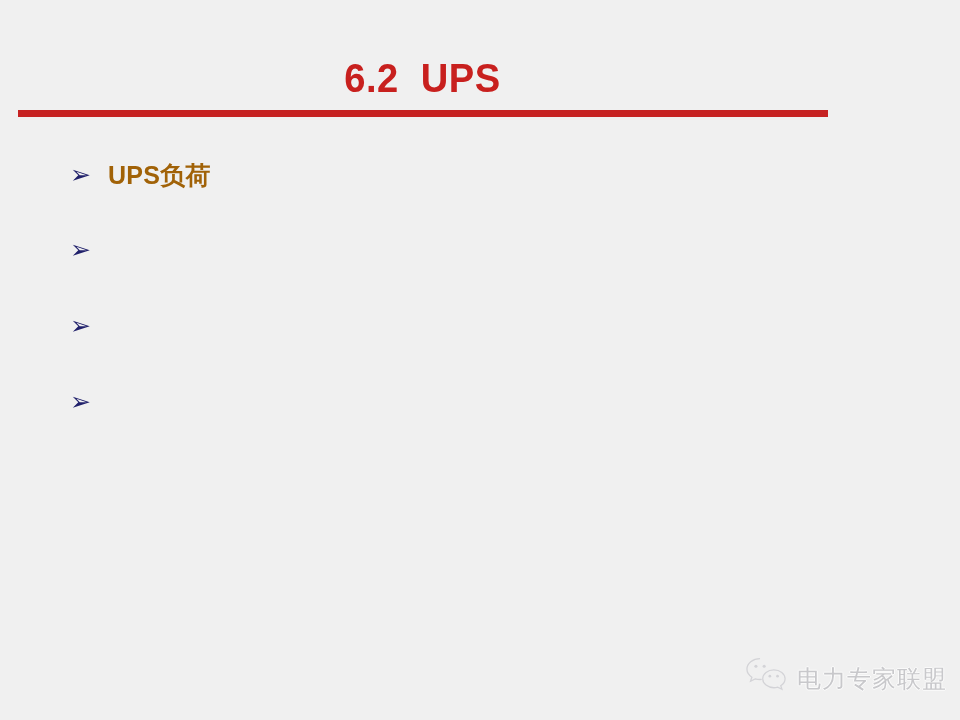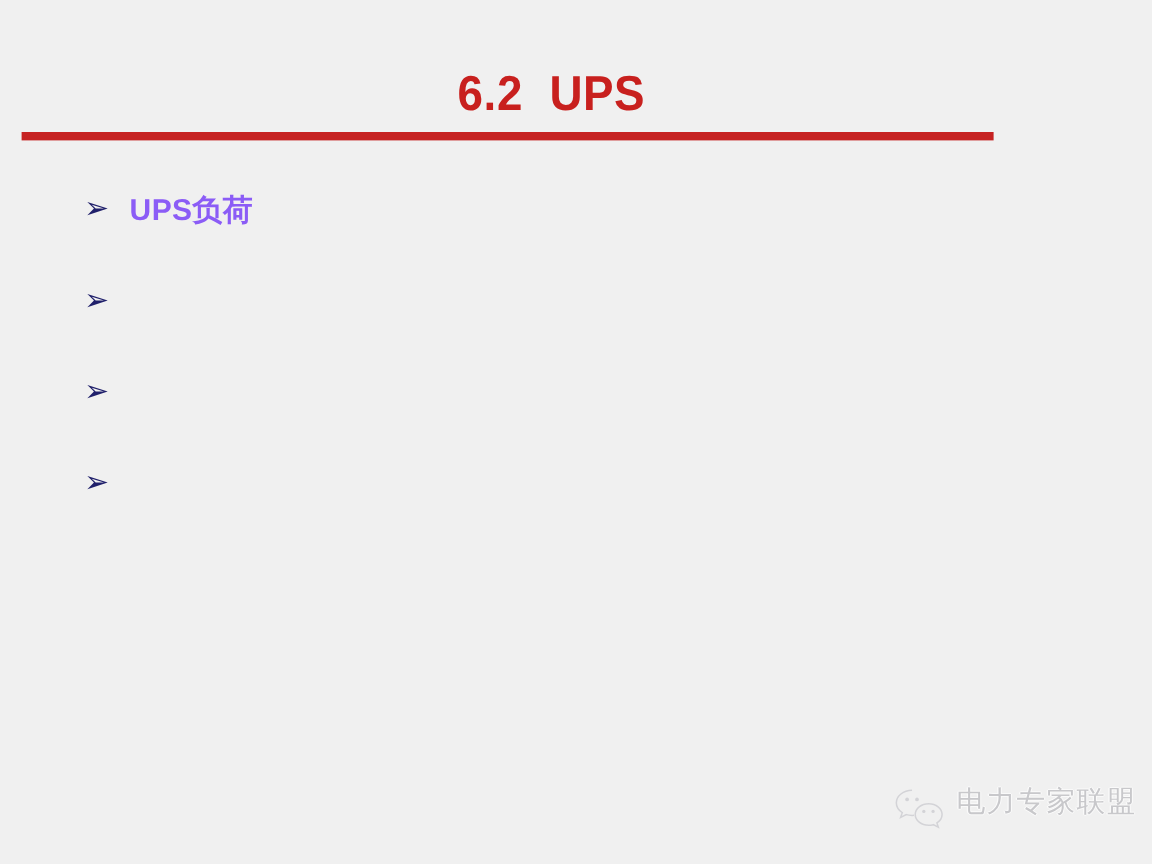--- a/index.html
+++ b/index.html
@@ -21,21 +21,20 @@
     background: #f0f0f0;
   }
 
   
   .title-block {
     position: absolute;
     left: 0;
     top: 52px;
     width: 845px;
     text-align: center;
-    padding-left: 37px;
   }
   .slide-title {
     font-family: "Liberation Sans", sans-serif;
     font-size: 41px;
     font-weight: bold;
     color: #c8201e;
     letter-spacing: 0.5px;
     line-height: 52px;
     white-space: pre;
     transform: scaleX(0.93);
@@ -65,36 +64,36 @@
   .bullet-marker {
     width: 38px;
     flex: 0 0 38px;
     color: #20206b;
     font-size: 25px;
     line-height: 30px;
     font-family: "DejaVu Sans", sans-serif;
     transform: translateY(-1px);
   }
   .bullet-text {
-    color: #8b5cf6;
+    color: #a16207;
     font-size: 25px;
     font-weight: bold;
     line-height: 30px;
     font-family: "Liberation Sans", "DejaVu Sans", sans-serif;
     letter-spacing: 0.3px;
     white-space: pre;
   }
 
   
   .watermark {
     position: absolute;
     left: 744px;
     top: 655px;
     display: flex;
-    align-items: flex-start;
+    align-items: flex-end;
     gap: 9px;
     opacity: 0.72;
   }
   .wechat-icon {
     width: 44px;
     height: 38px;
     display: block;
   }
   .watermark-text {
     font-family: "Liberation Sans", "DejaVu Sans", sans-serif;

